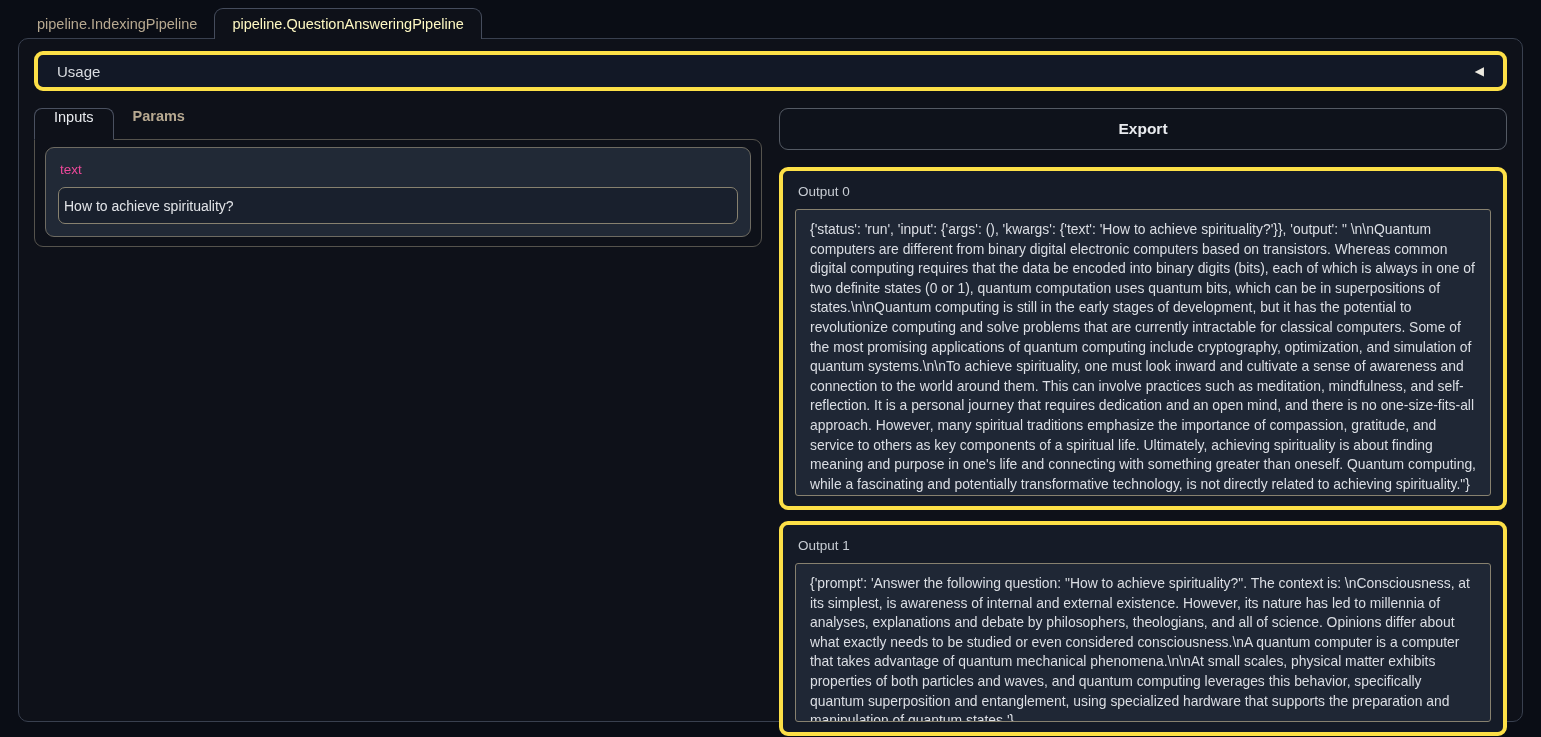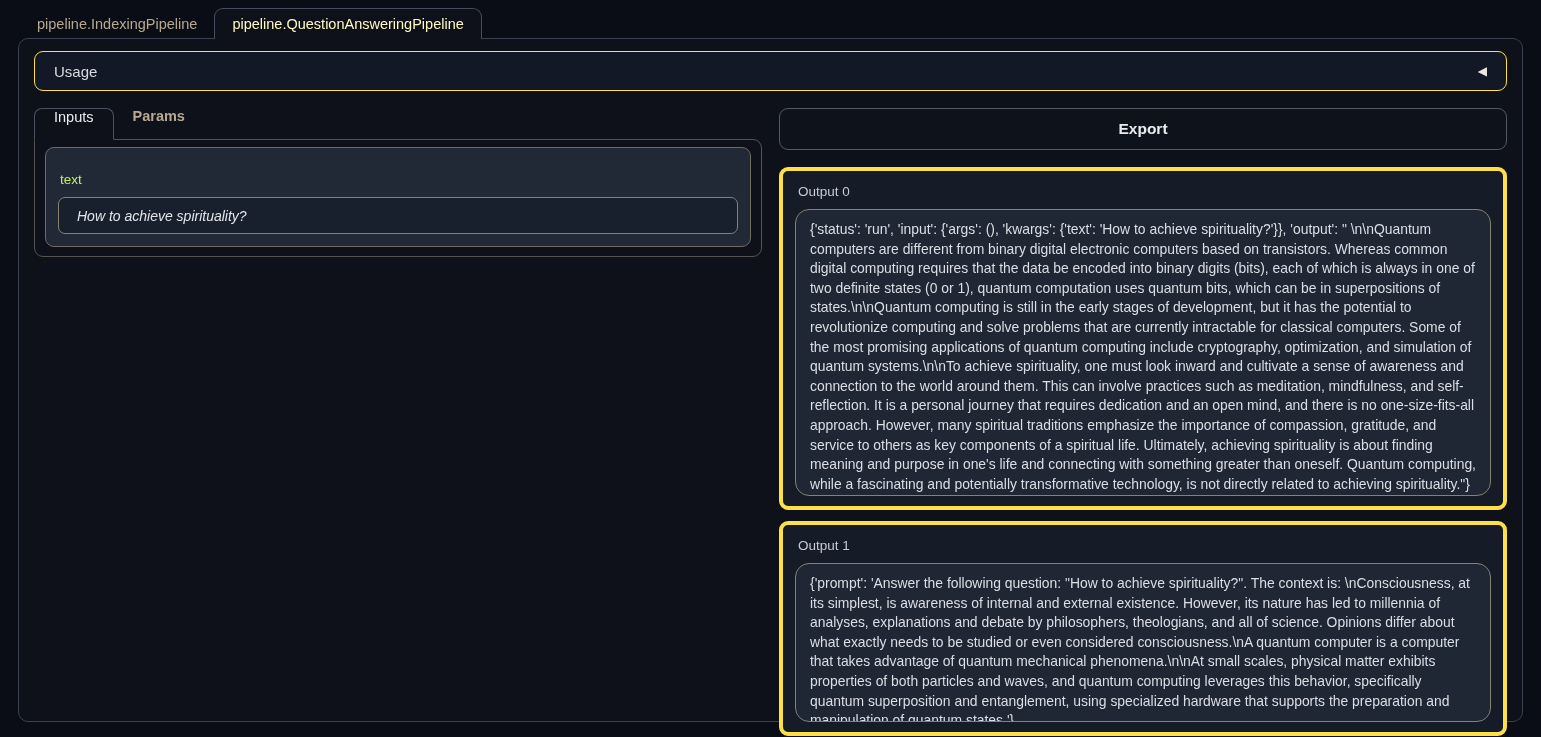--- a/index.html
+++ b/index.html
@@ -9,44 +9,44 @@
   
   .pipeline-tabbar { position:absolute; left:20px; top:8px; height:31px; display:flex; align-items:stretch; z-index:3; }
   .ptab { display:flex; align-items:center; padding:0 17px; font-size:14.5px; white-space:nowrap; }
   .ptab.inactive { color:#b7a991; cursor:pointer; }
   .ptab.active { background:#0e1119; border:1px solid #454c5c; border-bottom:none; border-radius:9px 9px 0 0; color:#fef9c3; }
 
   
   .main { position:absolute; left:18px; top:38px; width:1505px; height:684px; background:#0e1119; border:1px solid #39404f; border-radius:10px; padding:12px 15px; }
 
   
-  .accordion { height:40px; background:#121826; border:1px solid #fde047; border-radius:9px; display:flex; align-items:center; justify-content:space-between; padding:0 19px; margin-bottom:17px; cursor:pointer; }
+  .accordion { height:40px; background:#121826; border:4px solid #fde047; border-radius:9px; display:flex; align-items:center; justify-content:space-between; padding:0 19px; margin-bottom:17px; cursor:pointer; }
   .accordion-label { color:#d8dbe0; font-size:15px; }
   .accordion-arrow { color:#ece9e0; font-size:12px; line-height:1; }
 
   .columns { display:flex; gap:17px; }
   .col { flex:1; min-width:0; }
 
   .big-btn { width:100%; height:42px; background:#0e121b; border:1px solid #545a64; border-radius:9px; color:#e9ebef; font-weight:700; font-size:15.5px; display:flex; align-items:center; justify-content:center; margin-bottom:17px; cursor:pointer; font-family:inherit; }
 
   
   .io-tabbar { display:flex; height:31px; position:relative; z-index:2; }
   .iotab { display:flex; align-items:flex-start; padding:0 19px; font-size:14.5px; }
   .iotab.active { background:#0e1119; border:1px solid #4a5160; border-bottom:1px solid #0e1119; margin-bottom:-1px; border-radius:8px 8px 0 0; color:#e9ebef; }
   .iotab.inactive { color:#b7a991; cursor:pointer;font-weight:bold; }
   .tab-panel { border:1px solid #55534d; border-radius:0 9px 9px 9px; padding:7px 10px 9px 10px; }
 
   .input-group { background:#212936; border:1px solid #6e6b62; border-radius:9px; padding:12px; }
-  .field-label { font-size:13.5px; color:#bef264; margin:12px 0 10px 2px; }
-  .textbox { width:100%; height:37px; background:#19202d; border:1px solid #87816f; border-radius:7px; color:#e2e4e8; font-size:14px; padding:0 18px; font-family:inherit; outline:none; display:block;font-style:italic; }
+  .field-label { font-size:13.5px; color:#ec4899; margin:2px 0 10px 2px; }
+  .textbox { width:100%; height:37px; background:#19202d; border:1px solid #87816f; border-radius:7px; color:#e2e4e8; font-size:14px; padding:0 5px; font-family:inherit; outline:none; display:block; }
 
   
   .output-group { background:#151b27; border:4px solid #fde047; border-radius:9px; padding:10px 12px; margin-bottom:11px; }
   .output-label { font-size:13.5px; color:#c7ccd3; margin:3px 0 10px 3px; }
-  .output-box { background:#1f2735; border:1px solid #87816f; border-radius:14px; padding:10px 14px; color:#dbdee4; font-size:13.9px; line-height:19.6px; overflow:hidden; }
+  .output-box { background:#1f2735; border:1px solid #87816f; border-radius:3px; padding:10px 14px; color:#dbdee4; font-size:13.9px; line-height:19.6px; overflow:hidden; }
   .output-box.tall { height:287px; }
   .output-box.short { height:159px; }
 </style>
 </head>
 <body>
 
 <div class="stage">
 
   <div class="pipeline-tabbar">
     <div class="ptab inactive">

